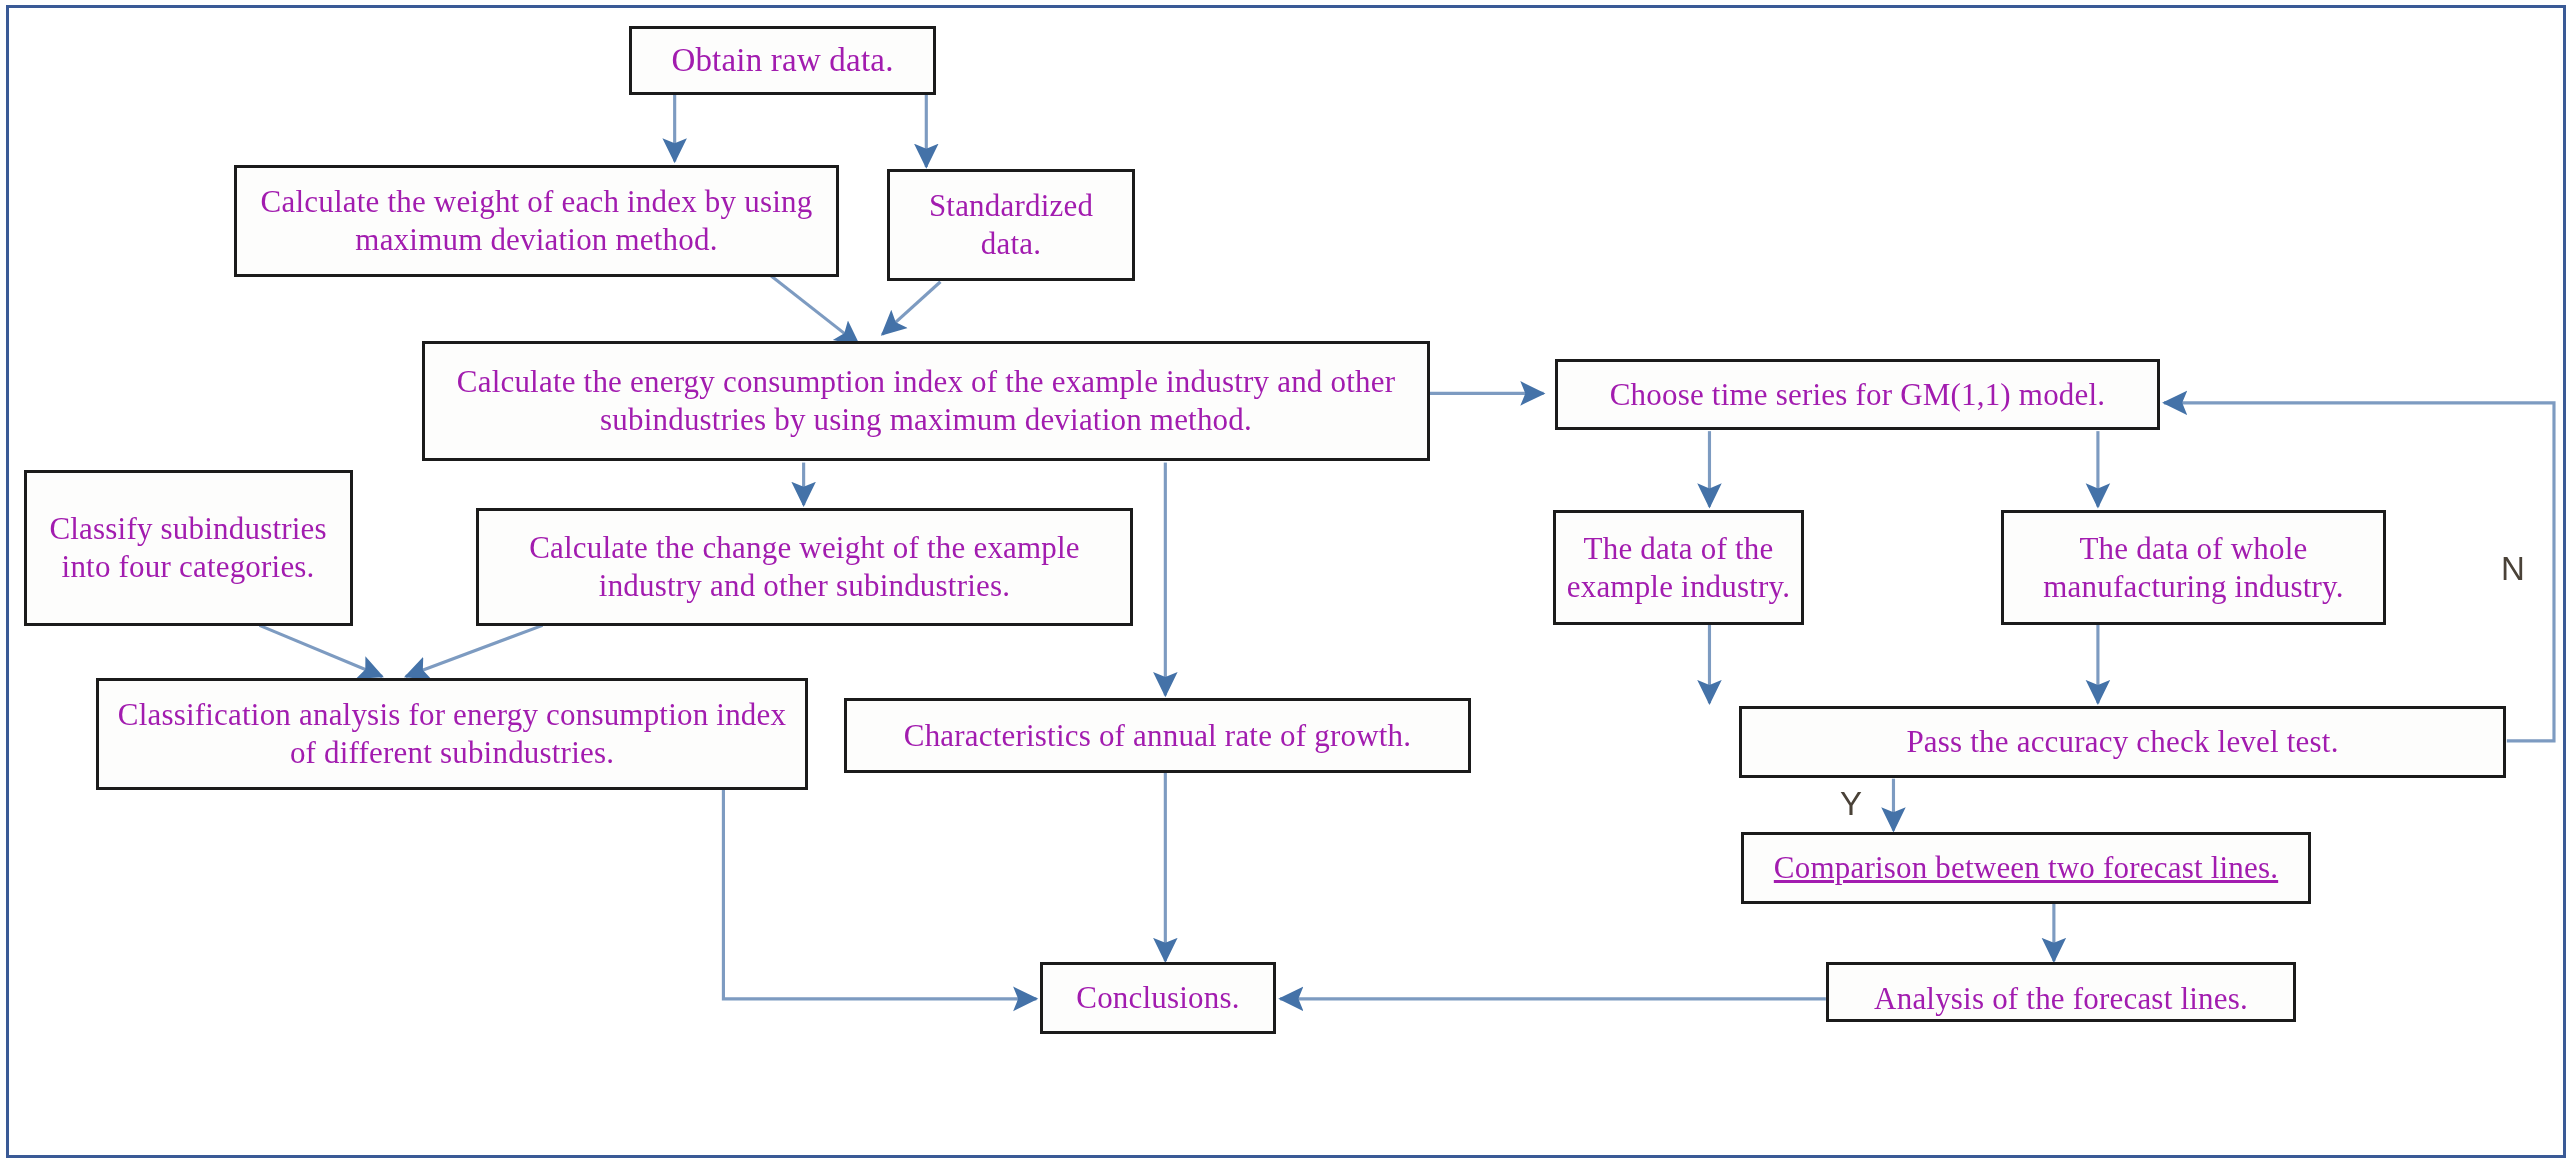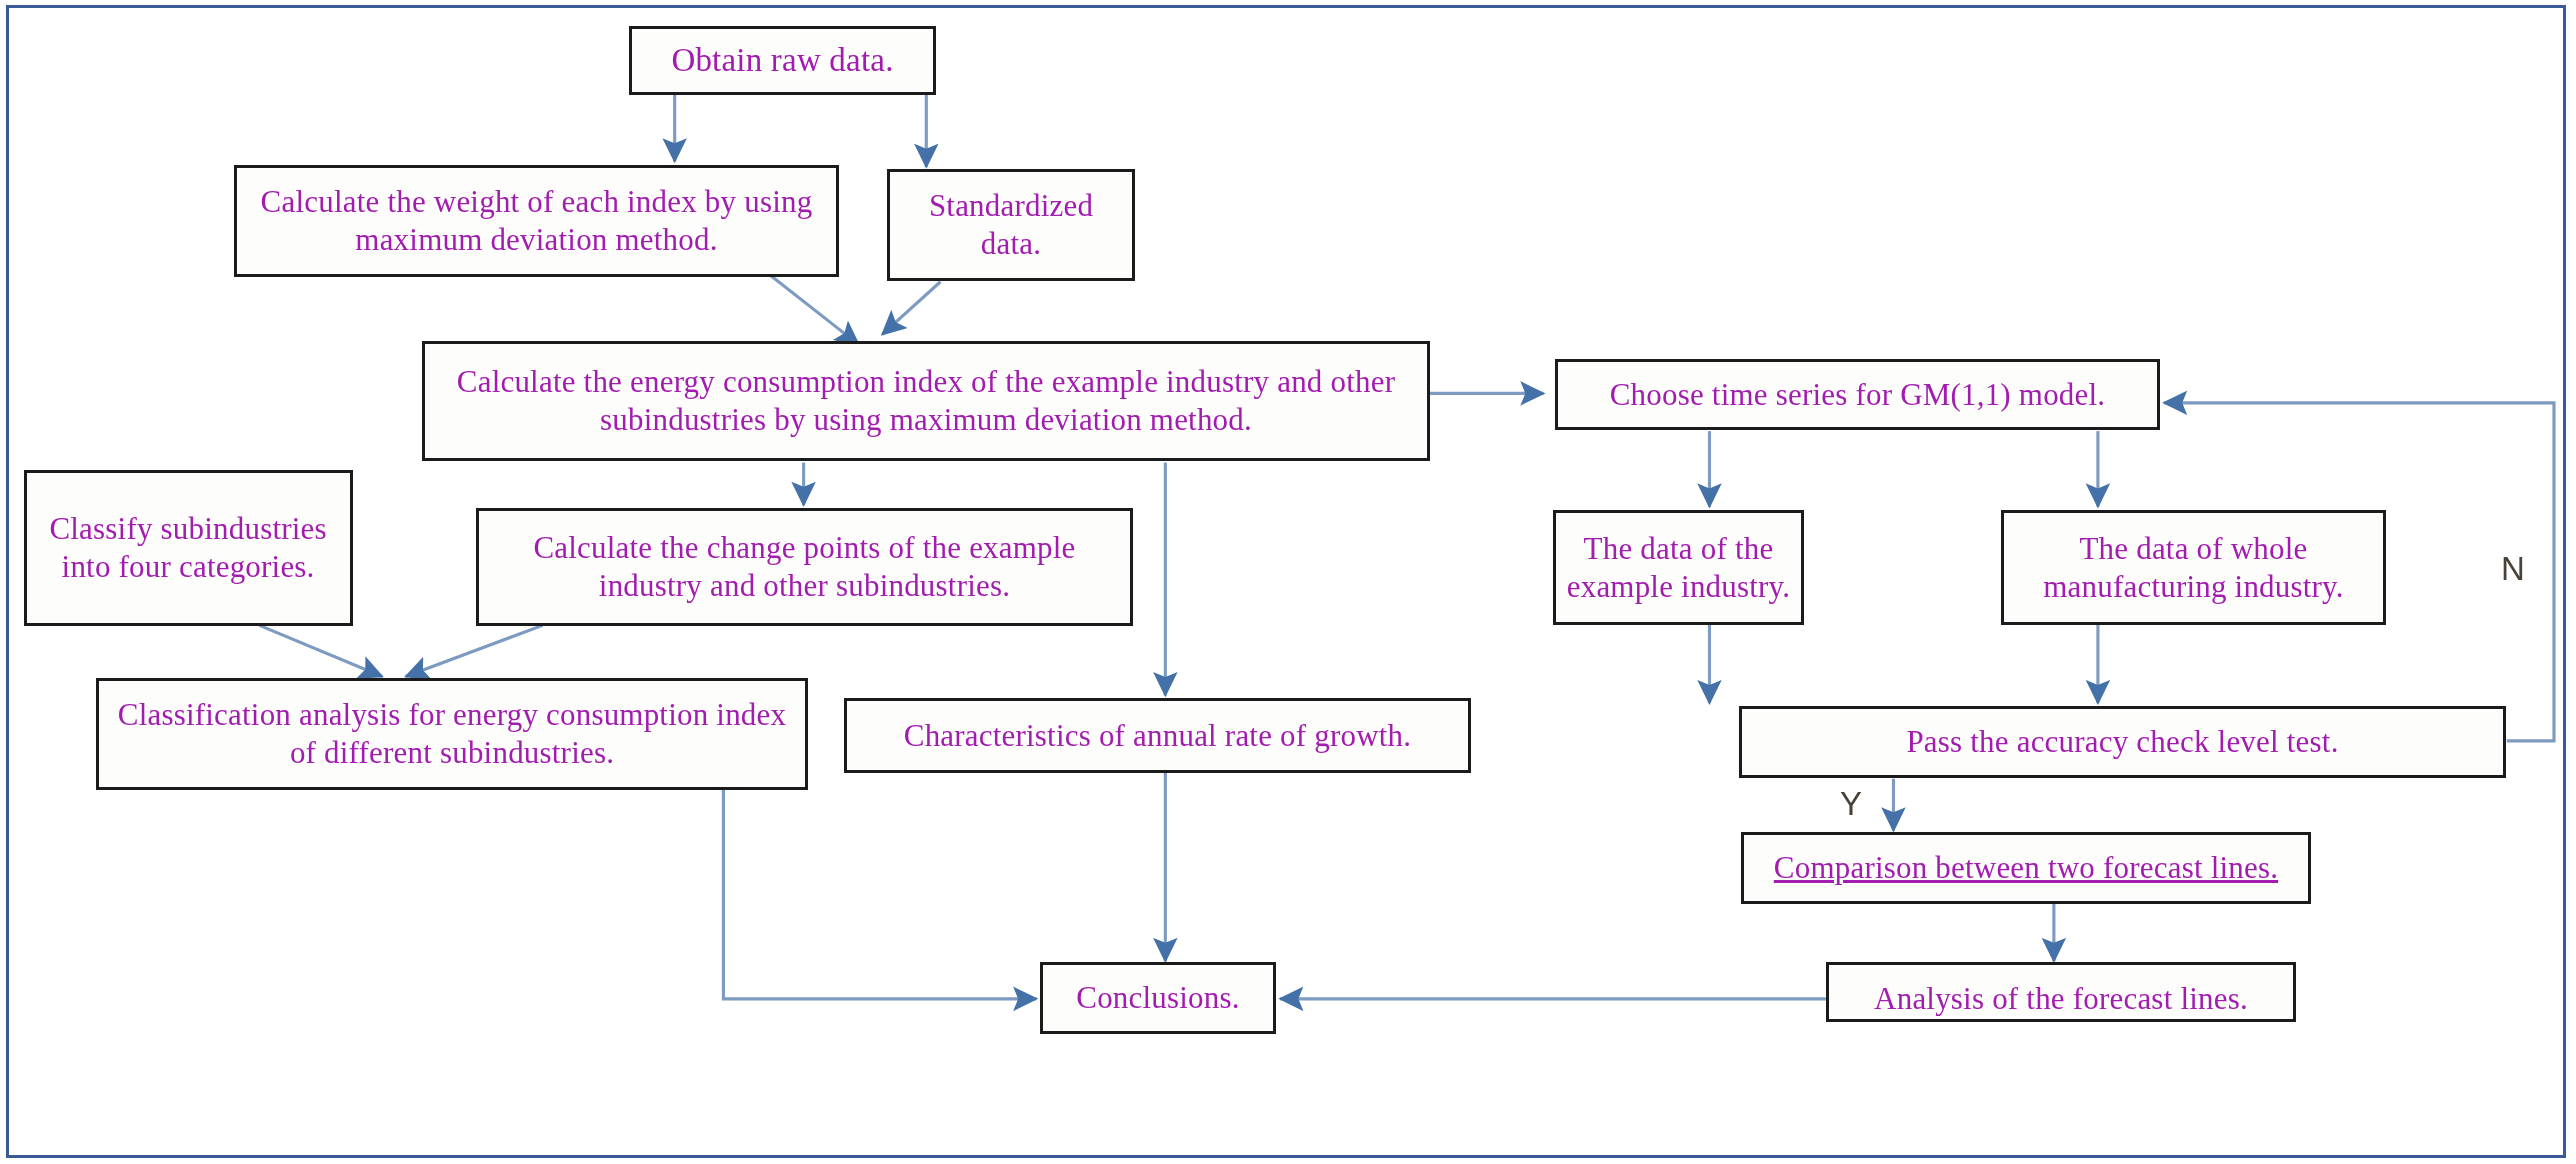--- a/index.html
+++ b/index.html
@@ -131,21 +131,21 @@
 
   <div class="node" style="left:1555px; top:359px; width:605px; height:71px;">
     <span>Choose time series for GM(1,1) model.</span>
   </div>
 
   <div class="node" style="left:23.6px; top:470px; width:329px; height:156px;">
     <span>Classify subindustries into four categories.</span>
   </div>
 
   <div class="node" style="left:476px; top:508px; width:657px; height:118px;">
-    <span>Calculate the change points of the example industry and other subindustries.</span>
+    <span>Calculate the change weight of the example industry and other subindustries.</span>
   </div>
 
   <div class="node" style="left:1553px; top:510px; width:251px; height:115px;">
     <span>The data of the example industry.</span>
   </div>
 
   <div class="node" style="left:2001px; top:510px; width:385px; height:115px;">
     <span>The data of whole manufacturing industry.</span>
   </div>
 

